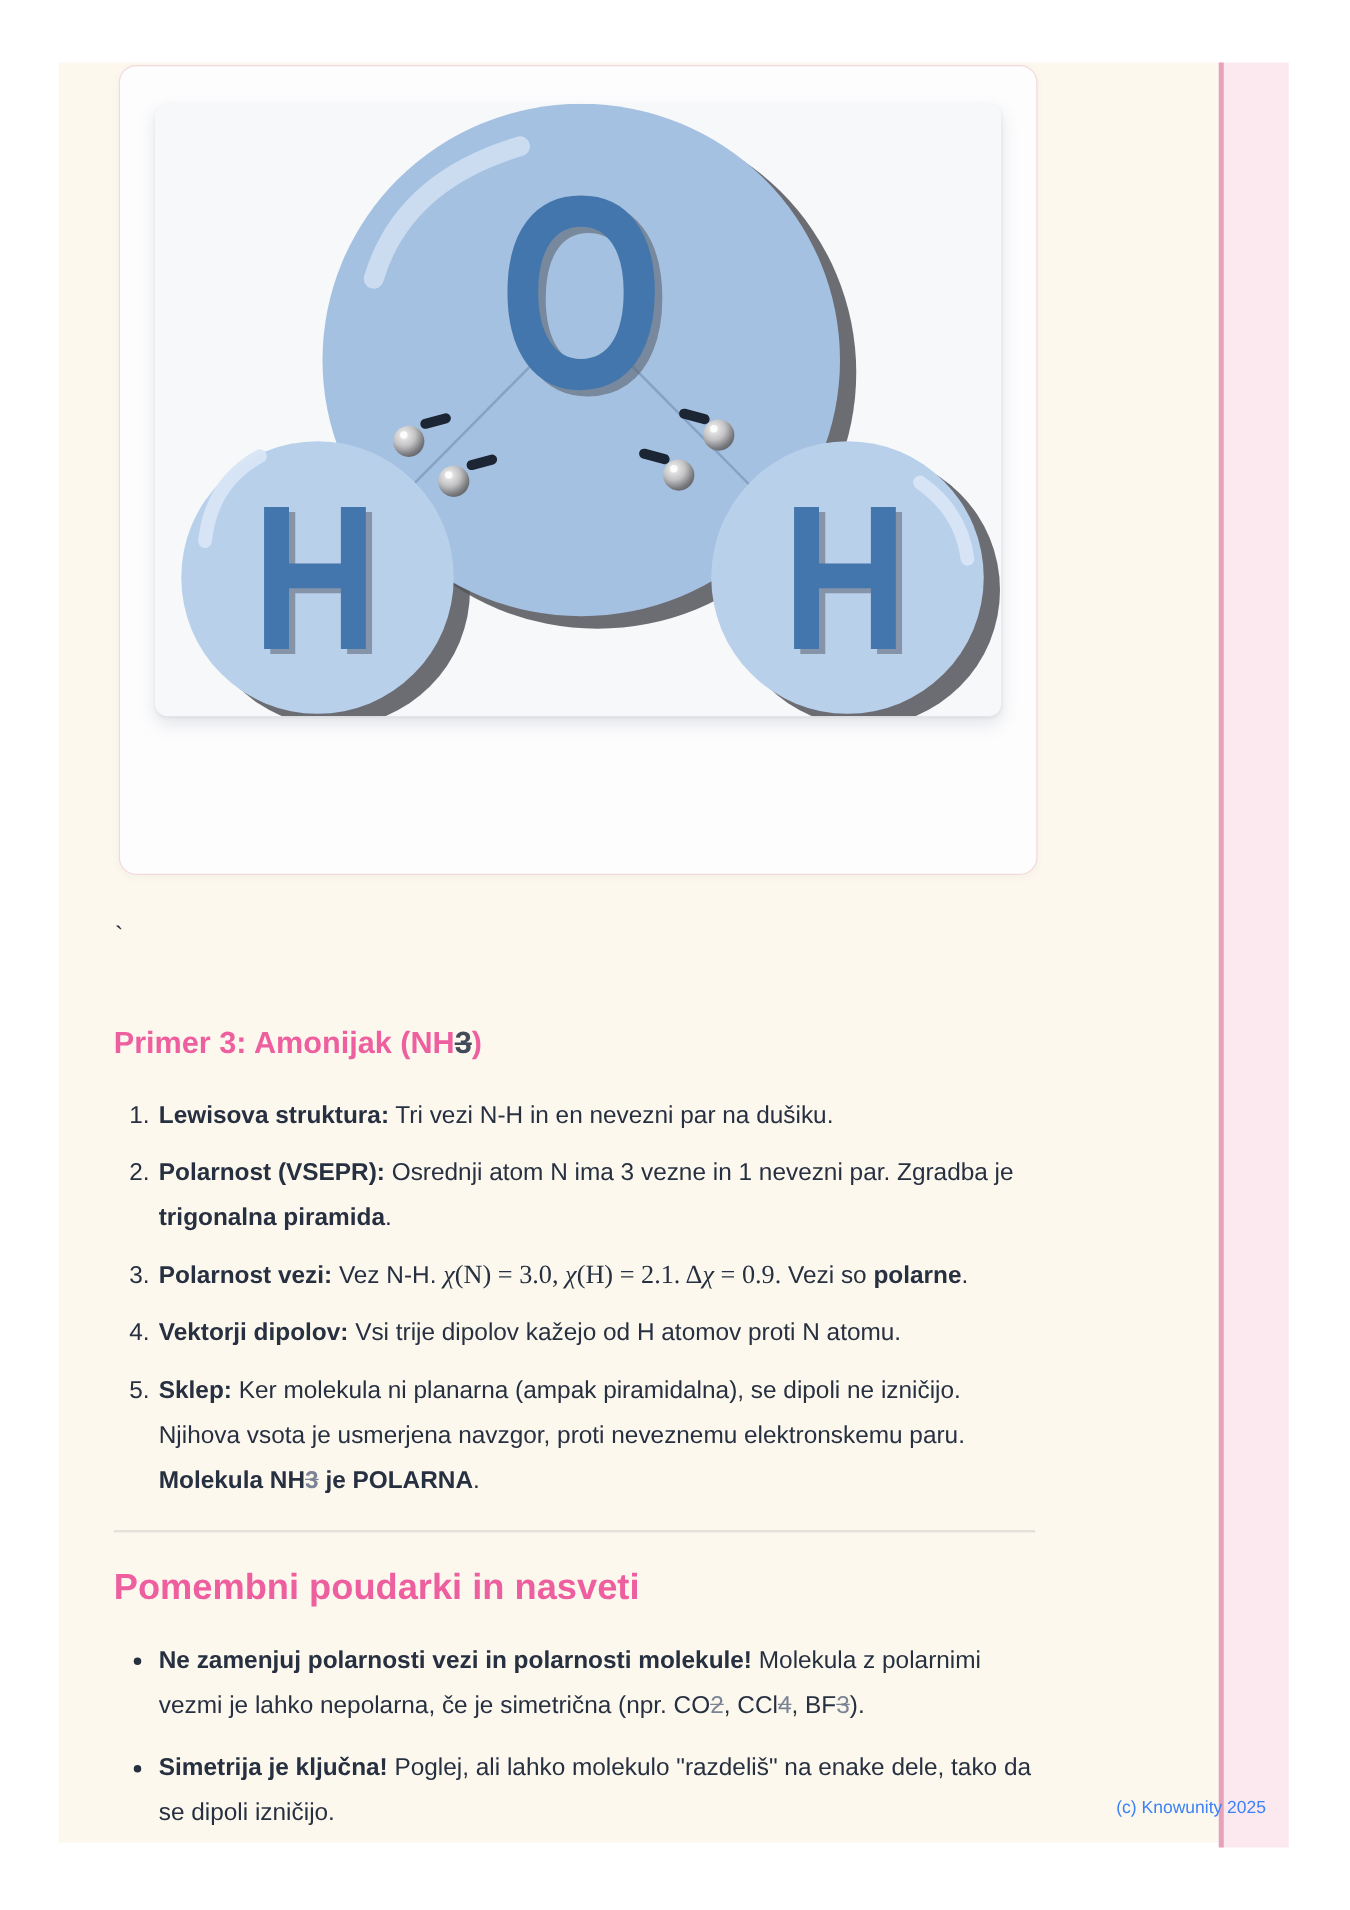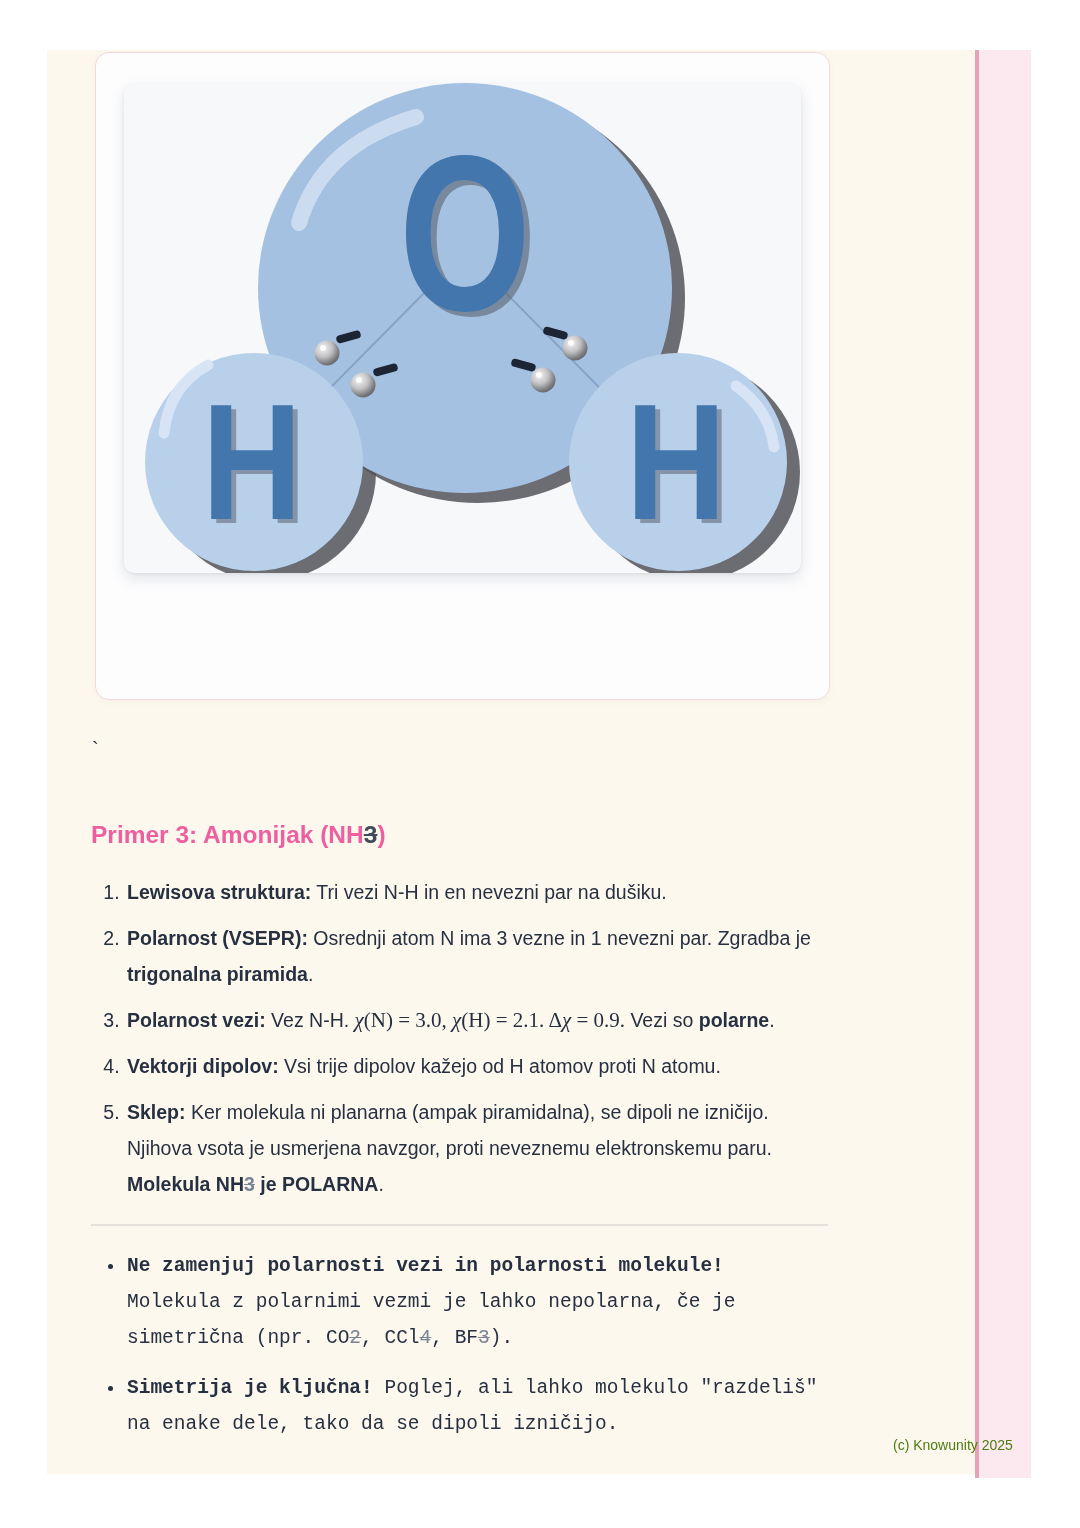--- a/index.html
+++ b/index.html
@@ -44,37 +44,37 @@
     font-size:19.5px;line-height:36px;
   }
   .h-pink-1{
     font-weight:700;font-size:24.5px;line-height:30px;color:#ee5f9f;margin:0;
   }
   .h-pink-2{
     font-weight:700;font-size:29px;line-height:36px;color:#ee5f9f;margin:26px 0 0 0;
   }
   ol.steps{margin:24px 0 0 0;padding:0 0 0 34px;list-style:decimal;}
   ol.steps li{margin:0 0 10px 0;padding-left:2px;}
-  ul.tips{margin:22px 0 0 0;padding:0 0 0 34px;list-style:disc;font-family:Liberation Mono, monospace;}
+  ul.tips{margin:22px 0 0 0;padding:0 0 0 34px;list-style:disc;}
   ul.tips li{margin:0 0 14px 0;padding-left:2px;}
   li::marker{color:#273040;}
   .divider{
     border:none;height:2px;background:#e3e1d9;margin:22px 0 0 0;width:100%;
   }
   
   .seg-b{font-weight:700;}
   .seg-s{color:#7b8494;text-decoration:line-through;}
   .seg-bs{font-weight:700;color:#7b8494;text-decoration:line-through;}
   .seg-hs{color:#434b5a;text-decoration:line-through;}
   .seg-m{font-family:"Liberation Serif",serif;font-size:21px;line-height:1;}
   .seg-mi{font-family:"Liberation Serif",serif;font-style:italic;font-size:21px;line-height:1;}
   
   .copyright{
     position:absolute;left:893px;top:1437px;z-index:3;
-    font-size:14px;color:#4d7c0f;white-space:nowrap;
+    font-size:14px;color:#3b82f6;white-space:nowrap;
   }
 </style>
 </head>
 <body>
 
 <div class="cream-panel"></div>
 <div class="pink-sidebar"></div>
 
 <div class="figure-card">
   <div class="figure-image">
@@ -138,19 +138,20 @@
   <ol class="steps">
       <li><span class="seg-b">Lewisova struktura:</span><span> Tri vezi N-H in en nevezni par na dušiku.</span></li>
       <li><span class="seg-b">Polarnost (VSEPR):</span><span> Osrednji atom N ima 3 vezne in 1 nevezni par. Zgradba je </span><span class="seg-b">trigonalna piramida</span><span>.</span></li>
       <li><span class="seg-b">Polarnost vezi:</span><span> Vez N-H. </span><span class="seg-mi">χ</span><span class="seg-m">(N) = 3.0, </span><span class="seg-mi">χ</span><span class="seg-m">(H) = 2.1. </span><span class="seg-m">Δ</span><span class="seg-mi">χ</span><span class="seg-m"> = 0.9.</span><span> Vezi so </span><span class="seg-b">polarne</span><span>.</span></li>
       <li><span class="seg-b">Vektorji dipolov:</span><span> Vsi trije dipolov kažejo od H atomov proti N atomu.</span></li>
       <li><span class="seg-b">Sklep:</span><span> Ker molekula ni planarna (ampak piramidalna), se dipoli ne izničijo. Njihova vsota je usmerjena navzgor, proti neveznemu elektronskemu paru. </span><span class="seg-b">Molekula NH</span><span class="seg-bs">3</span><span class="seg-b"> je POLARNA</span><span>.</span></li>
     </ol>
 
   <hr class="divider">
 
+  <h2 class="h-pink-2">Pomembni poudarki in nasveti</h2>
   <ul class="tips">
       <li><span class="seg-b">Ne zamenjuj polarnosti vezi in polarnosti molekule!</span><span> Molekula z polarnimi vezmi je lahko nepolarna, če je simetrična (npr. CO</span><span class="seg-s">2</span><span>, CCl</span><span class="seg-s">4</span><span>, BF</span><span class="seg-s">3</span><span>).</span></li>
       <li><span class="seg-b">Simetrija je ključna!</span><span> Poglej, ali lahko molekulo "razdeliš" na enake dele, tako da se dipoli izničijo.</span></li>
     </ul>
 </div>
 
 <div class="copyright">(c) Knowunity 2025</div>
 
 </body></html>

